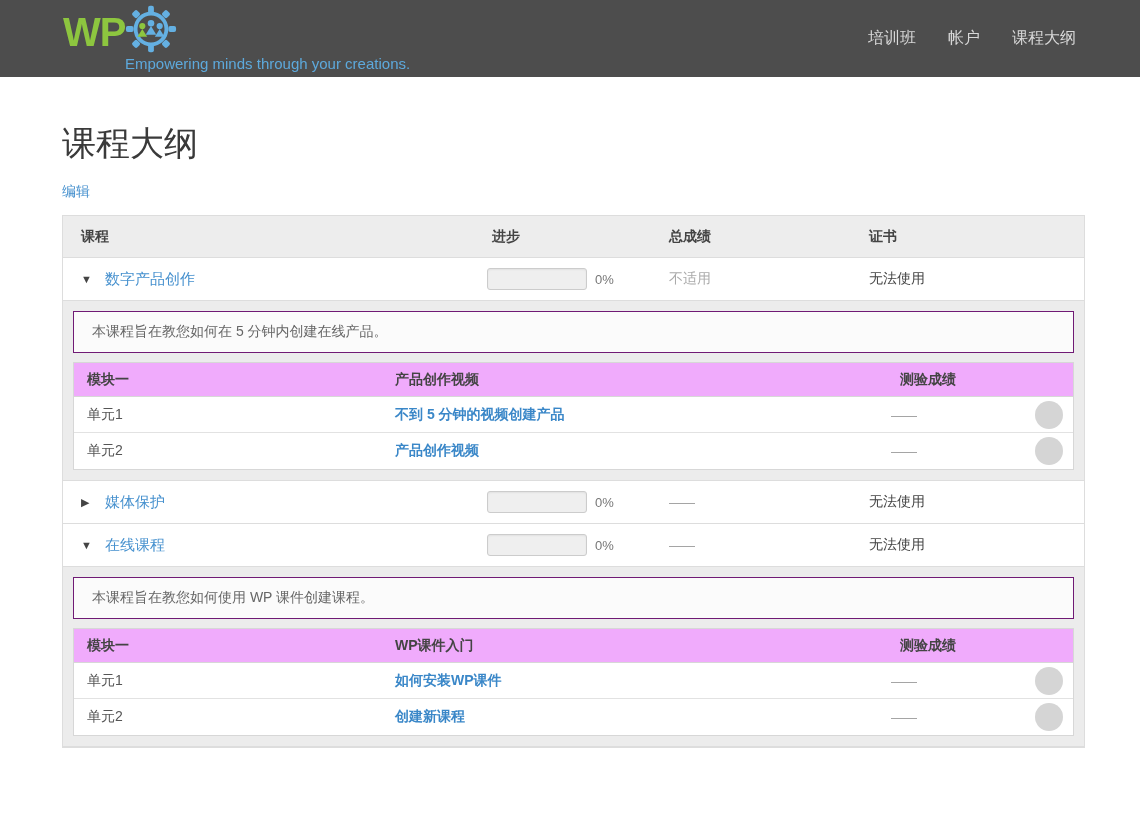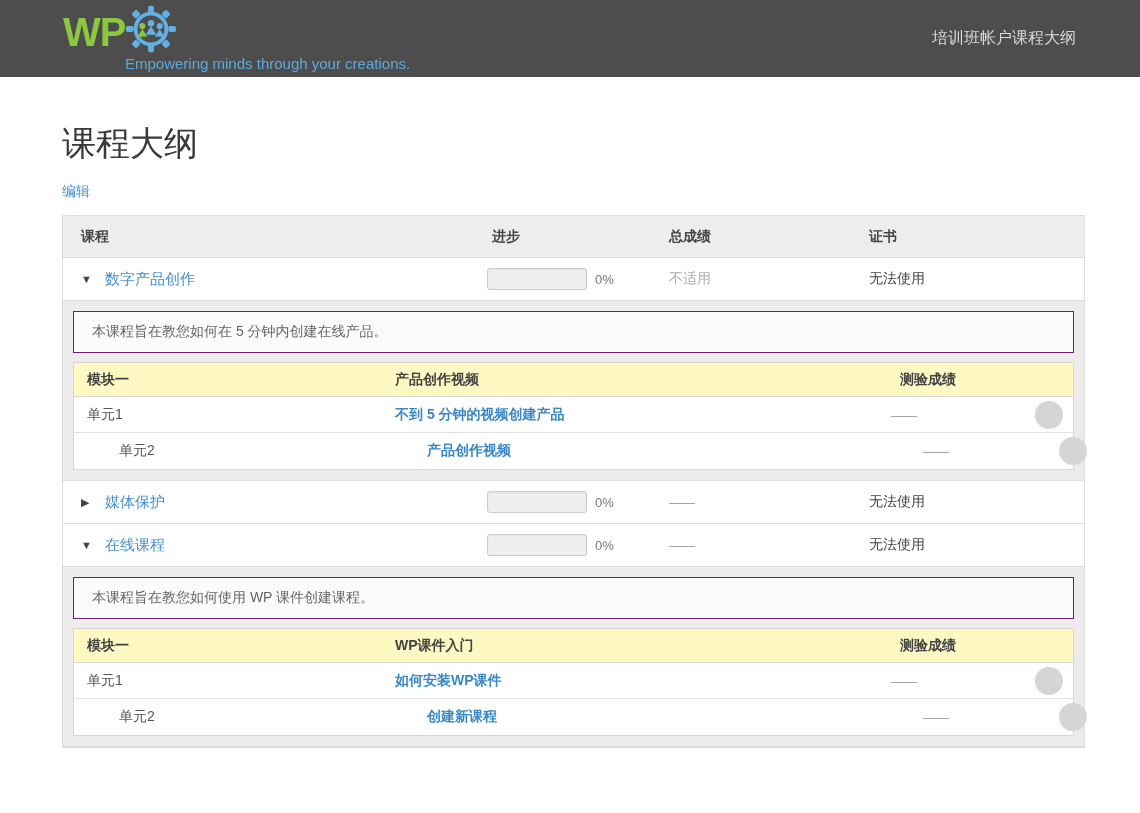--- a/index.html
+++ b/index.html
@@ -8,21 +8,21 @@
 
   
   .site-header { height:77px; background:#4d4d4d; display:flex; align-items:center;
     justify-content:space-between; padding:0 64px 0 63px; }
   .logo { display:flex; flex-direction:column; cursor:pointer; }
   .logo-row { display:flex; align-items:center; }
   .logo-wp { color:#8dc63f; font-size:40px; font-weight:bold; letter-spacing:-1px; }
   .logo-gear { width:58px; height:54px; margin:0 -7px 0 -3px; position:relative; top:-4px; }
   .logo-cw { color:#64b0e2; font-size:40px; font-weight:400; letter-spacing:0px; }
   .logo-tagline { color:#5da9dc; font-size:15px; margin-top:-5px; padding-left:62px; }
-  .main-nav { display:flex; }
+  .main-nav { display:flex; gap:32px; }
   .nav-item { color:#d8d8d8; font-size:16px; cursor:pointer; text-decoration:none; }
 
   
   .content { width:1023px; margin:0 auto 0 62px; }
   .page-title { margin-top:44px; font-size:34px; font-weight:400; color:#3a3a3a; }
   .edit-link { display:inline-block; margin-top:16px; font-size:14px; color:#4590ce;
     text-decoration:none; cursor:pointer; }
   .intro { margin-top:32px; font-size:15px; color:#444; }
 
   
@@ -45,26 +45,26 @@
   .grade-cell, .cert-cell { padding-left:18px; color:#444; }
   .muted { color:#aaa; }
   .dash { color:#a5a5a5; letter-spacing:-2px; font-weight:400; }
 
   
   .expanded { background:#ececec; border-bottom:1px solid #ddd; padding:10px; }
   .course-desc { background:#fbfbfb; border:1px solid #701a75; padding:11px 18px;
     color:#666; font-size:14px; margin-bottom:9px; }
   .module-table { border:1px solid #d7d7d7; background:#fff; }
   .m-header { display:grid; grid-template-columns:308px 505px 140px 1fr;
-    background:#fef9c3; height:34px; align-items:center; font-weight:bold; color:#444;
+    background:#f0abfc; height:34px; align-items:center; font-weight:bold; color:#444;
     border-bottom:1px solid #d7d7d7; }
   .m-header > div { padding-left:13px; }
   .unit-row { display:grid; grid-template-columns:308px 505px 140px 1fr; height:36px;
     align-items:center; background:#fff; border-bottom:1px solid #e2e2e2; }
-  .unit-row:last-child { border-bottom:none;padding-left:32px; }
+  .unit-row:last-child { border-bottom:none; }
   .unit-label { padding-left:13px; color:#555; }
   .unit-link { padding-left:13px; }
   .unit-link a { color:#3a87c8; font-weight:bold; font-size:14px; text-decoration:none; cursor:pointer; }
   .unit-quiz { padding-left:4px; }
   .unit-status { display:flex; justify-content:flex-end; padding-right:10px; }
   .circle { width:28px; height:28px; border-radius:50%; background:#d5d5d5; }
 </style>
 </head>
 <body>
 

